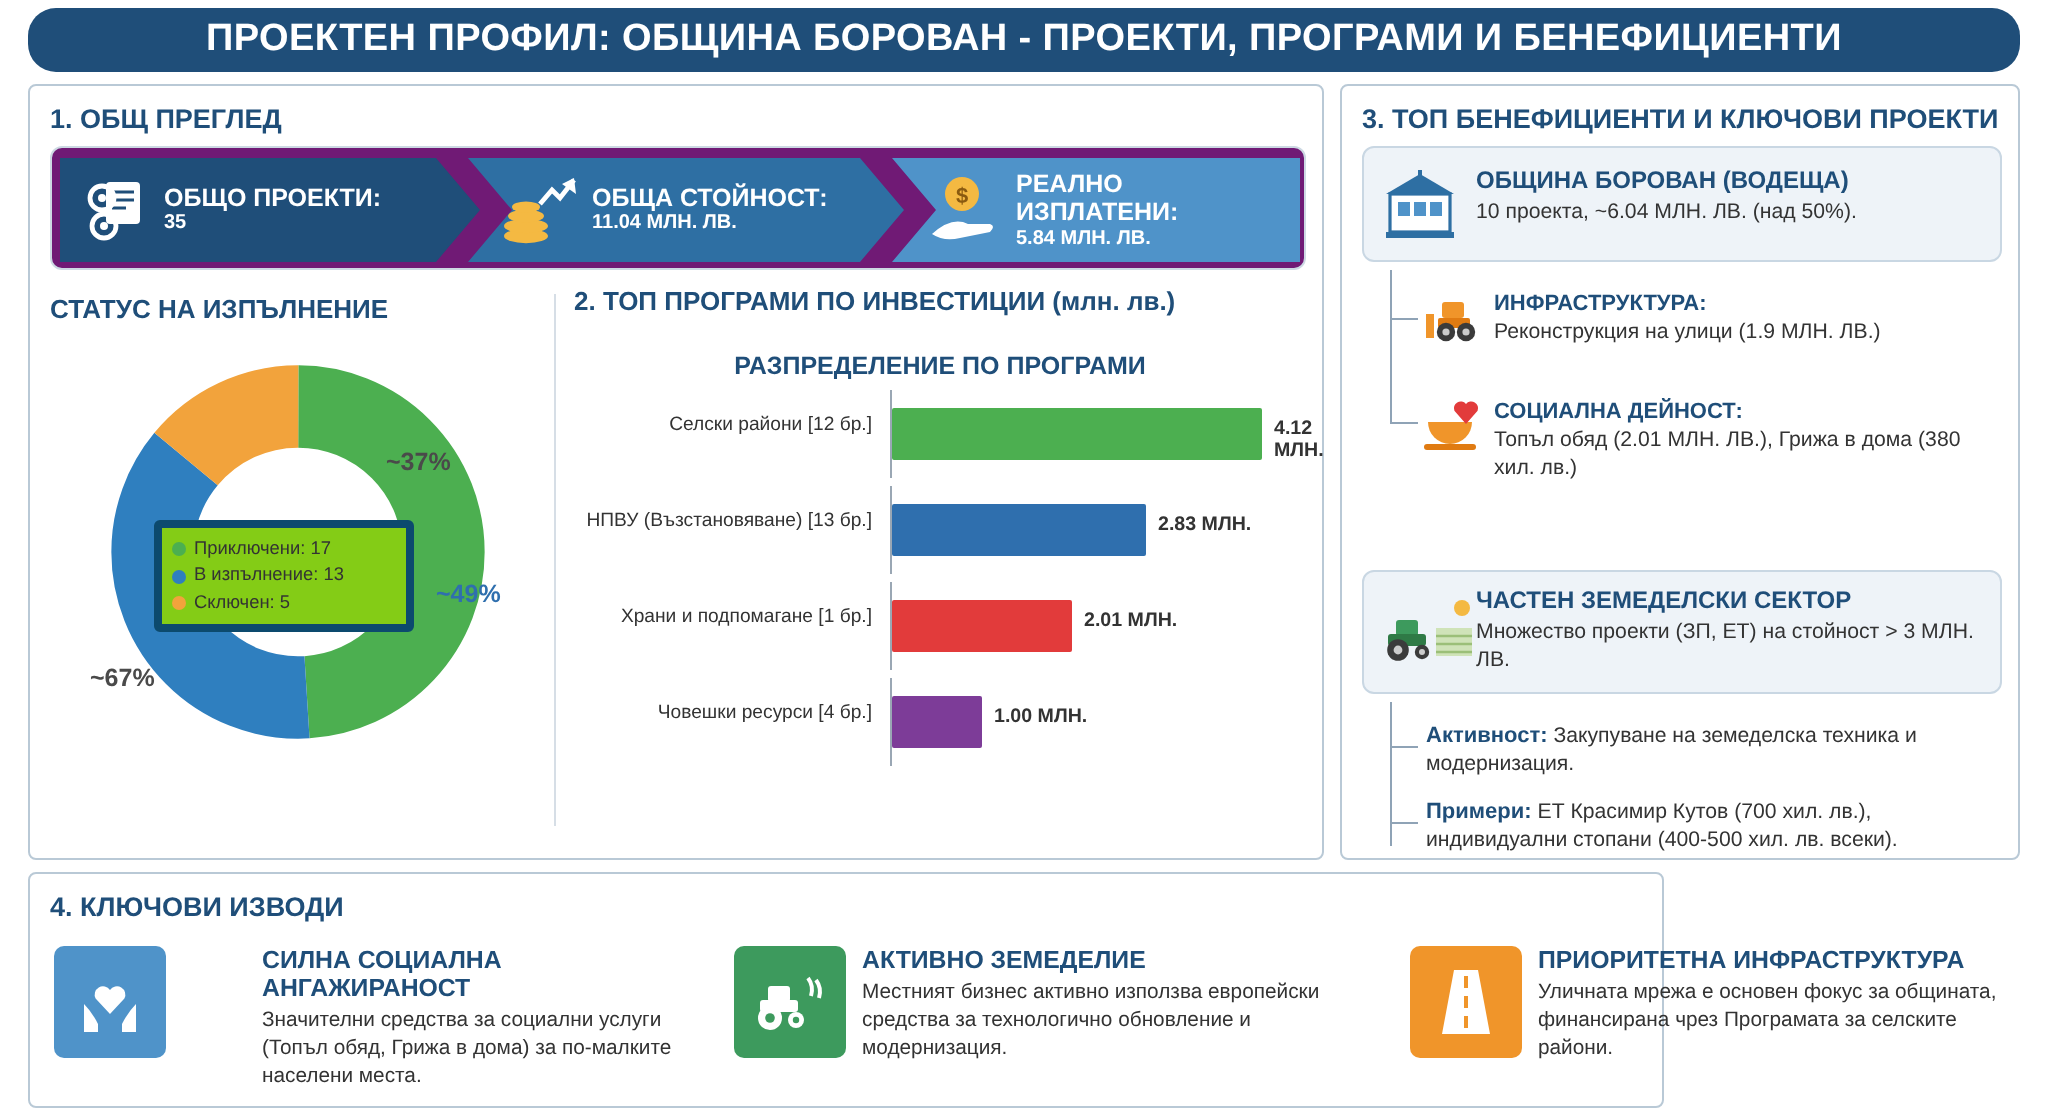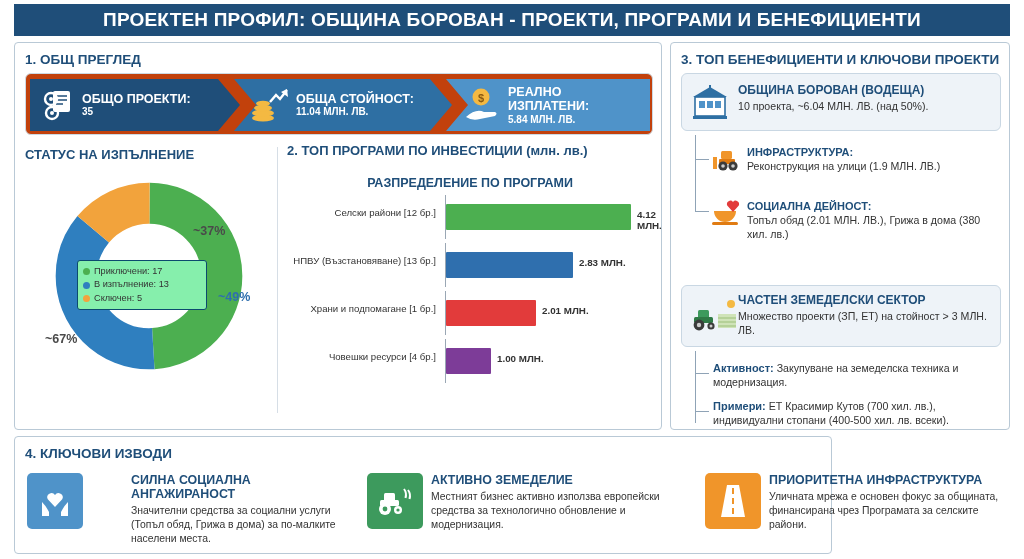--- a/index.html
+++ b/index.html
@@ -11,21 +11,21 @@
     color:#1b3a5c;
     overflow:hidden;
   }
   .page { position:relative; width:1024px; height:559px; }
 
   
   .title-bar {
     position:absolute; left:14px; top:4px; width:996px; height:32px;
     background:#1f4e79; color:#ffffff;
     display:flex; align-items:center; justify-content:center;
-    font-size:19px; font-weight:bold; letter-spacing:.2px;
+    font-size:19px; font-weight:bold; letter-spacing:.2px;border-radius:14px;
   }
 
   
   .panel {
     position:absolute;
     border:1px solid #b9c9d6; border-radius:4px; background:#ffffff;
   }
   .panel-title {
     font-size:13.5px; font-weight:bold; color:#1f4e79;
   }
@@ -33,21 +33,21 @@
   
   #panel-overview { left:14px; top:42px; width:648px; height:388px; }
   #panel-right   { left:670px; top:42px; width:340px; height:388px; }
   #panel-bottom  { left:14px; top:436px; width:818px; height:118px; }
 
   .sec-head { position:absolute; left:10px; top:9px; }
 
   
   .kpi-strip {
     position:absolute; left:10px; top:30px; width:628px; height:62px;
-    background:#c2410c; border:1px solid #cdd9e3; border-radius:6px;
+    background:#701a75; border:1px solid #cdd9e3; border-radius:6px;
   }
   .chev {
     position:absolute; top:5px; height:52px; display:flex; align-items:center;
     color:#ffffff; padding-left:52px; padding-right:10px;
     font-size:12.5px; font-weight:bold; line-height:1.15;
   }
   .chev .ico { position:absolute; left:10px; top:50%; transform:translateY(-50%); }
   #chev1 { left:4px;   width:210px; background:#1f4e79;
            clip-path:polygon(0 0, 188px 0, 210px 50%, 188px 100%, 0 100%, 0 100%); }
   #chev2 { left:208px; width:218px; background:#2e6fa3;
@@ -62,21 +62,21 @@
     font-size:13px; font-weight:bold; color:#1f4e79; margin-top:4px;
   }
   .donut-wrap { position:relative; width:248px; height:240px; }
   .donut { position:absolute; left:28px; top:18px; width:192px; height:192px; }
   .pct { position:absolute; font-size:12.5px; font-weight:bold; color:#4a4a4a; }
   #pct-done { left:168px; top:62px; }
   #pct-prog { left:193px; top:128px; color:#2f6fae; }
   #pct-sign { left:20px;  top:170px; }
   .legend {
     position:absolute; left:52px; top:98px; width:130px;
-    background:#86efac; border:1px solid #0c4a6e; border-radius:3px;
+    background:#84cc16; border:4px solid #0c4a6e; border-radius:3px;
     padding:4px 5px; font-size:9.2px; color:#333;
   }
   .legend div { display:flex; align-items:center; gap:4px; line-height:1.45; }
   .legend .dot { width:7px; height:7px; border-radius:50%; display:inline-block; }
 
   .vdiv { position:absolute; top:104px; left:262px; width:1px; height:266px; background:#d6dee6; }
 
   
   #chart-block { position:absolute; left:272px; top:100px; width:366px; height:280px; }
   #chart-block .ch-head { font-size:13px; font-weight:bold; color:#1f4e79; }

